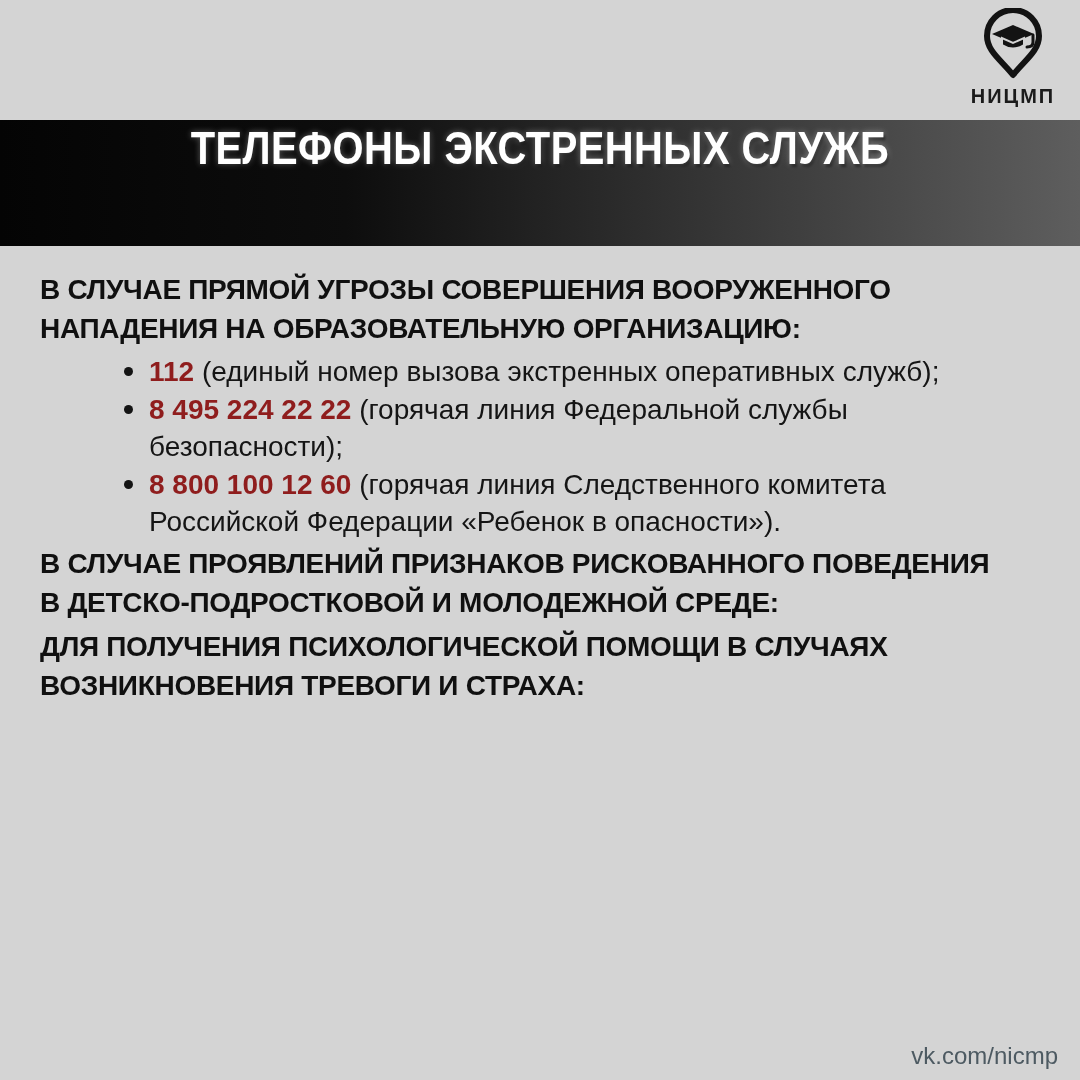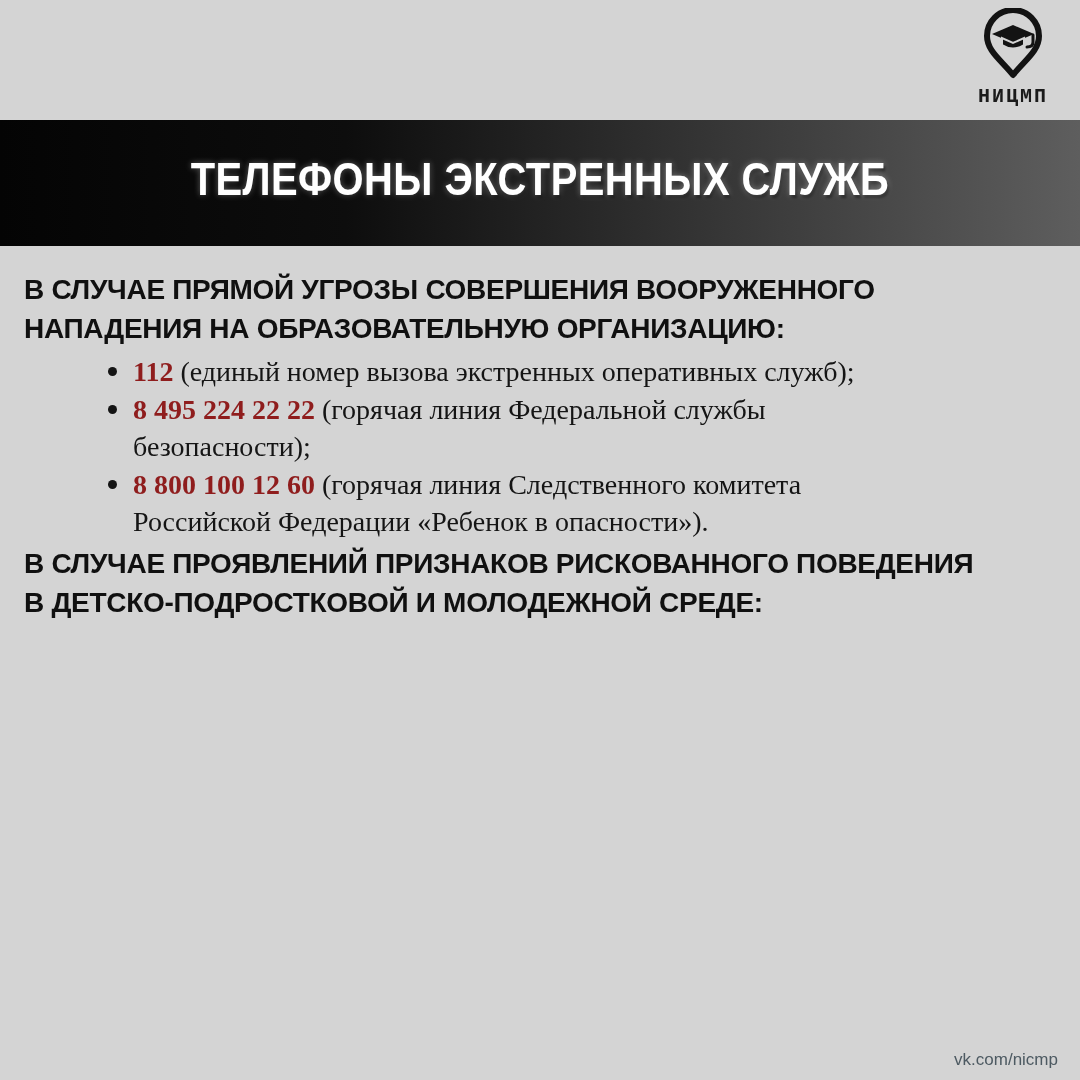--- a/index.html
+++ b/index.html
@@ -15,70 +15,69 @@
   
   .logo{
     position:absolute;top:8px;right:12px;width:110px;
     display:flex;flex-direction:column;align-items:center;
   }
   .logo svg{display:block;}
   .logo-text{
     margin-top:5px;
     font-size:20px;font-weight:bold;letter-spacing:2px;
     color:#1b1b1b;
-    font-family:Liberation Mono, monospace;
   }
 
   
   .band{
     position:absolute;top:120px;left:0;width:1080px;height:126px;
     background:linear-gradient(90deg,#040404 0%,#0d0d0d 32%,#5e5e5e 100%);
-    display:flex;align-items:center;justify-content:center;
+    display:flex;align-items:flex-start;justify-content:center;
   }
   .band h1{
     margin:0 0 10px 0;
     font-size:47px;font-weight:bold;color:#fff;
     letter-spacing:0.5px;
     transform:scaleX(0.85);
     text-shadow:0 0 7px rgba(255,255,255,0.35), 2px 3px 3px rgba(0,0,0,0.55);
     white-space:nowrap;
   }
 
   
-  main{position:absolute;top:246px;left:24px;right:28px;}
+  main{position:absolute;top:246px;left:40px;right:28px;}
   section{margin-top:4px;}
   section:first-child{margin-top:24px;}
   h2{
     margin:0;
     font-size:28px;font-weight:bold;line-height:39px;
     letter-spacing:-0.3px;color:#101010;
     white-space:pre-line;
   }
   ul{
     list-style:none;
-    margin:5px 0 0 84px;padding:0;font-family:Liberation Serif, serif;
+    margin:5px 0 0 84px;padding:0;
   }
   li{
     position:relative;
     padding-left:25px;
     font-size:28px;line-height:37px;
     white-space:pre-line;
     margin-bottom:1px;
   }
   .dot{
     position:absolute;left:0;top:14px;
     width:9px;height:9px;border-radius:50%;
     background:#141414;
   }
   .red{color:var(--accent,#8f1d1d);font-weight:bold;}
 
   
   .footer{
     position:absolute;right:22px;bottom:10px;
-    font-size:17px;color:var(--footer,#4d5a62);
+    font-size:24px;color:var(--footer,#4d5a62);
   }
 </style>
 </head>
 <body>
 
 <div class="canvas">
 
   <div class="logo">
     <span>
       <svg width="68" height="72" viewBox="0 0 68 72" aria-hidden="true">
@@ -111,20 +110,22 @@
 Российской Федерации «Ребенок в опасности»).</span></li>
         </ul>
       </section>
       <section>
         <h2>В СЛУЧАЕ ПРОЯВЛЕНИЙ ПРИЗНАКОВ РИСКОВАННОГО ПОВЕДЕНИЯ
 В ДЕТСКО-ПОДРОСТКОВОЙ И МОЛОДЕЖНОЙ СРЕДЕ:</h2>
         <ul>
         </ul>
       </section>
       <section>
+        <h2>ДЛЯ ПОЛУЧЕНИЯ ПСИХОЛОГИЧЕСКОЙ ПОМОЩИ В СЛУЧАЯХ
+ВОЗНИКНОВЕНИЯ ТРЕВОГИ И СТРАХА:</h2>
         <ul>
         </ul>
       </section>
     </main>
 
   <div class="footer">vk.com/nicmp</div>
 
 </div>
 
 </body></html>

